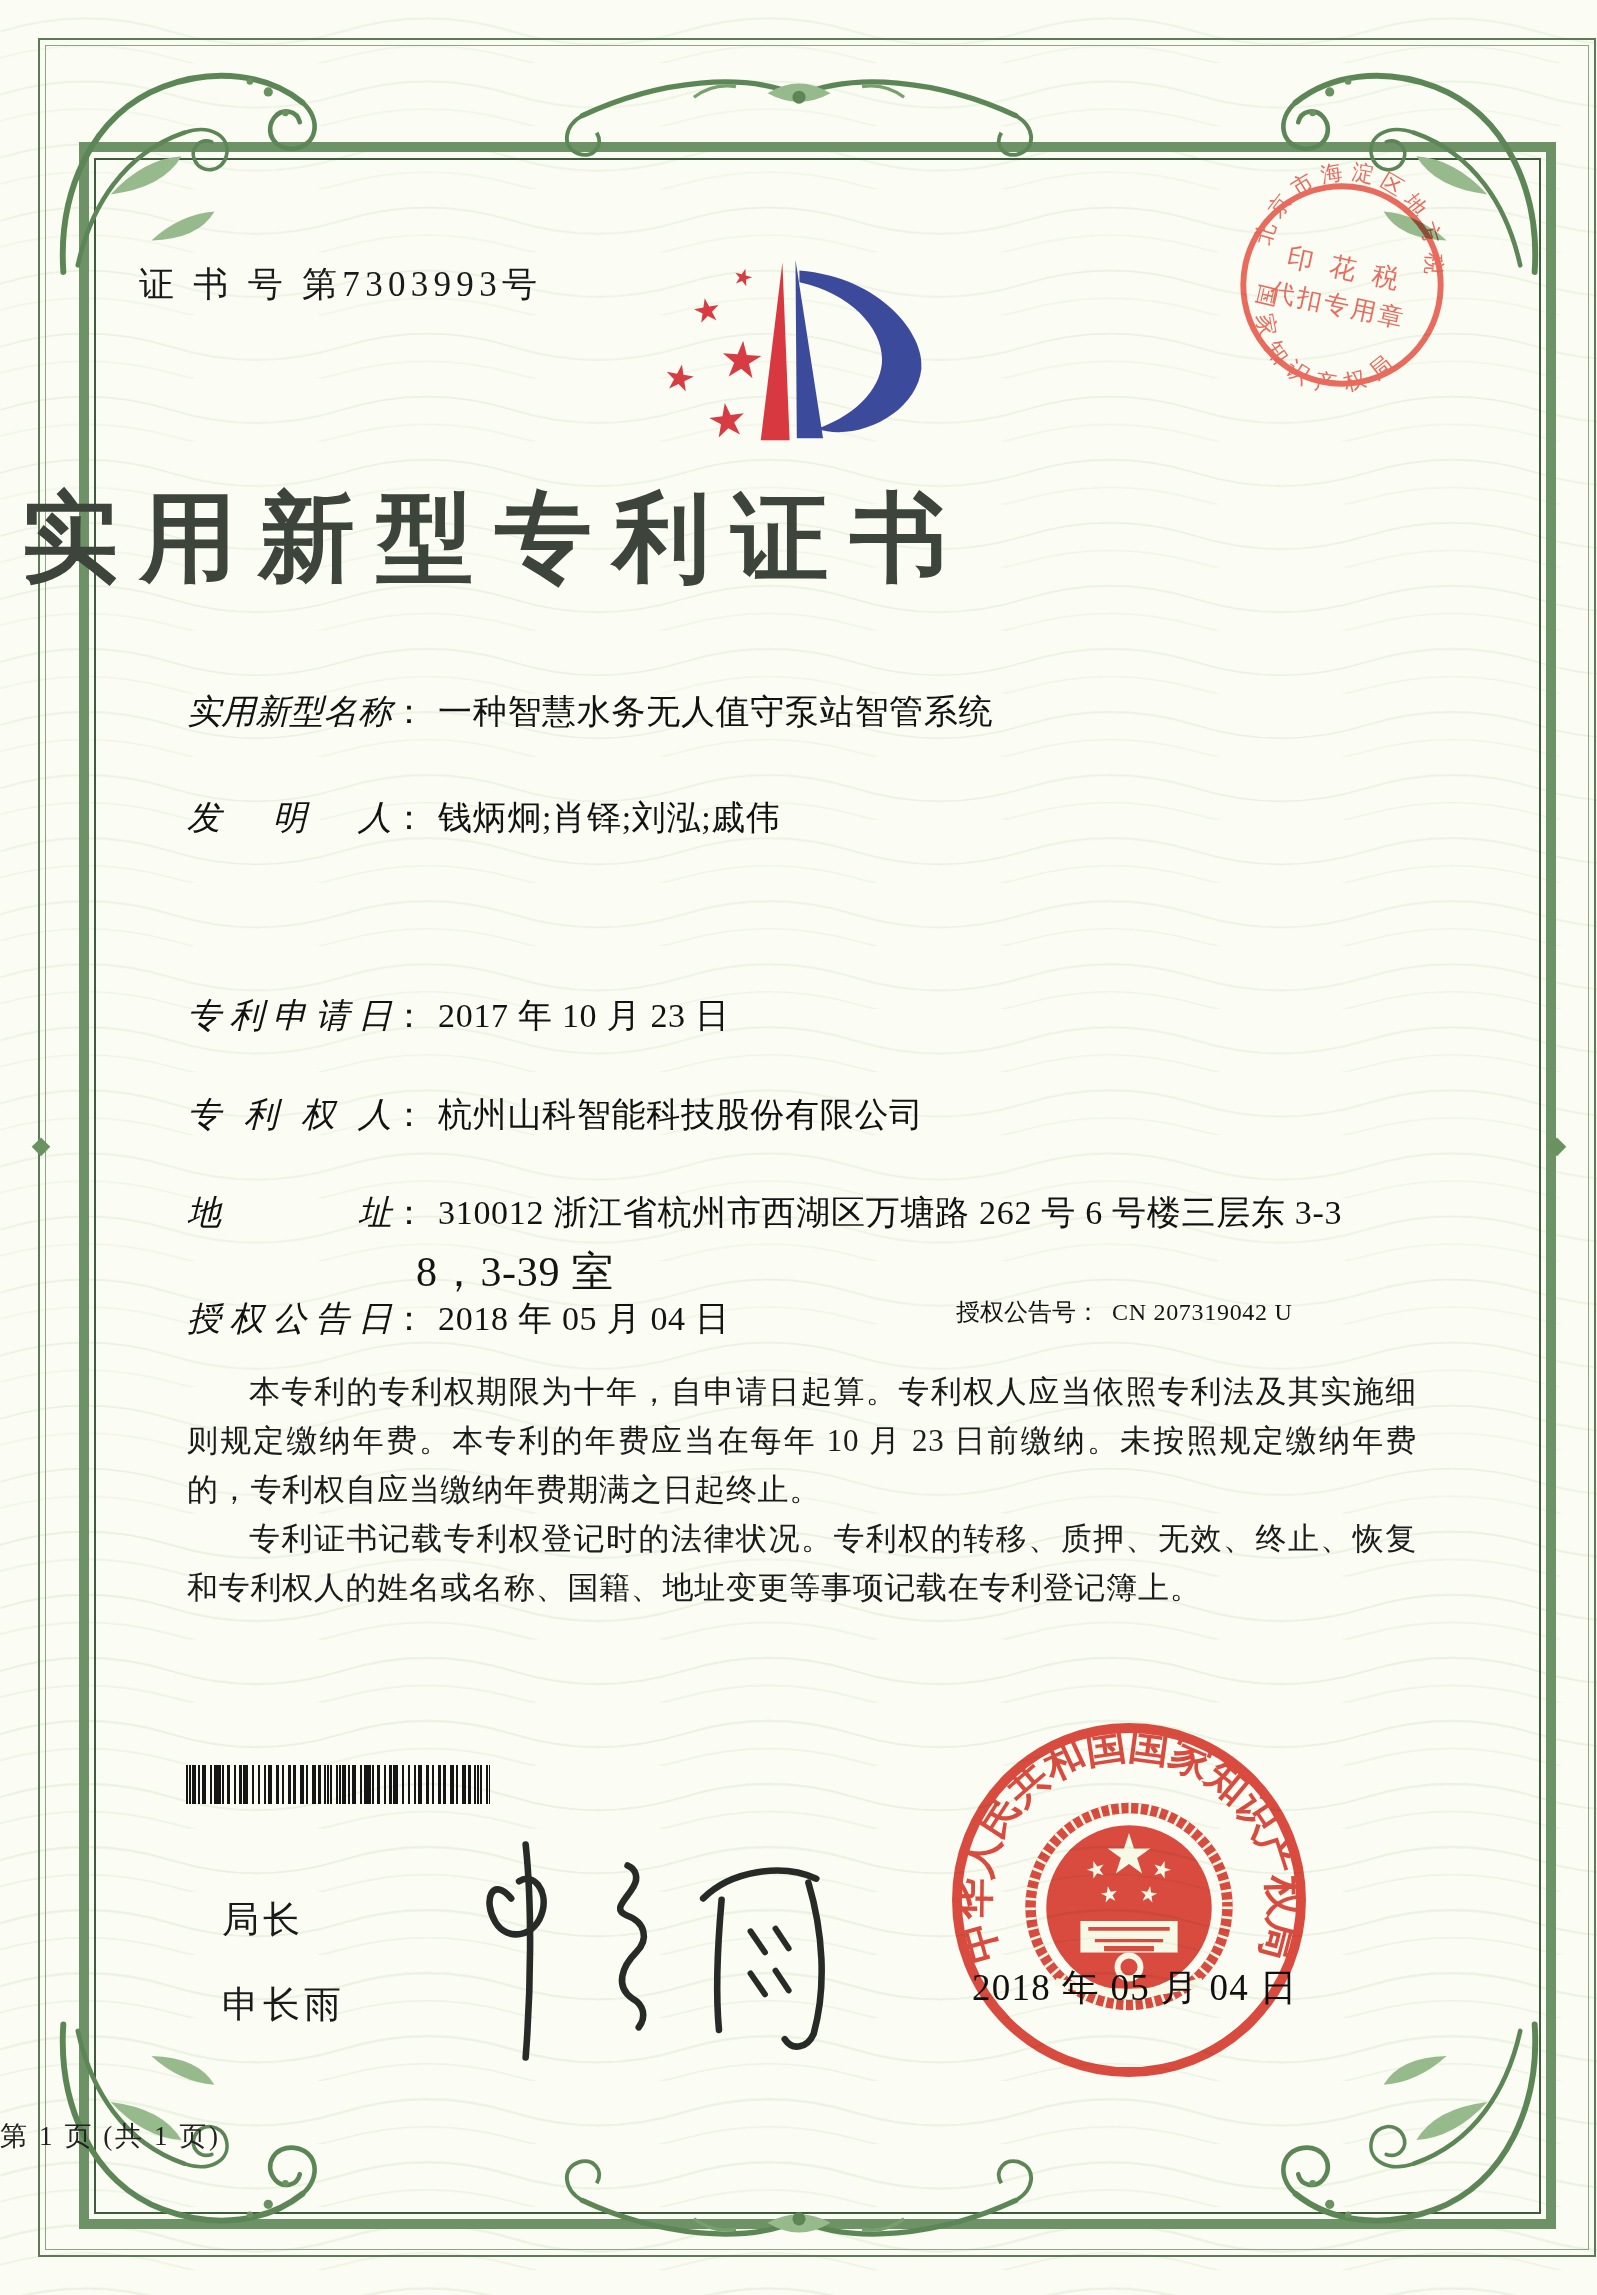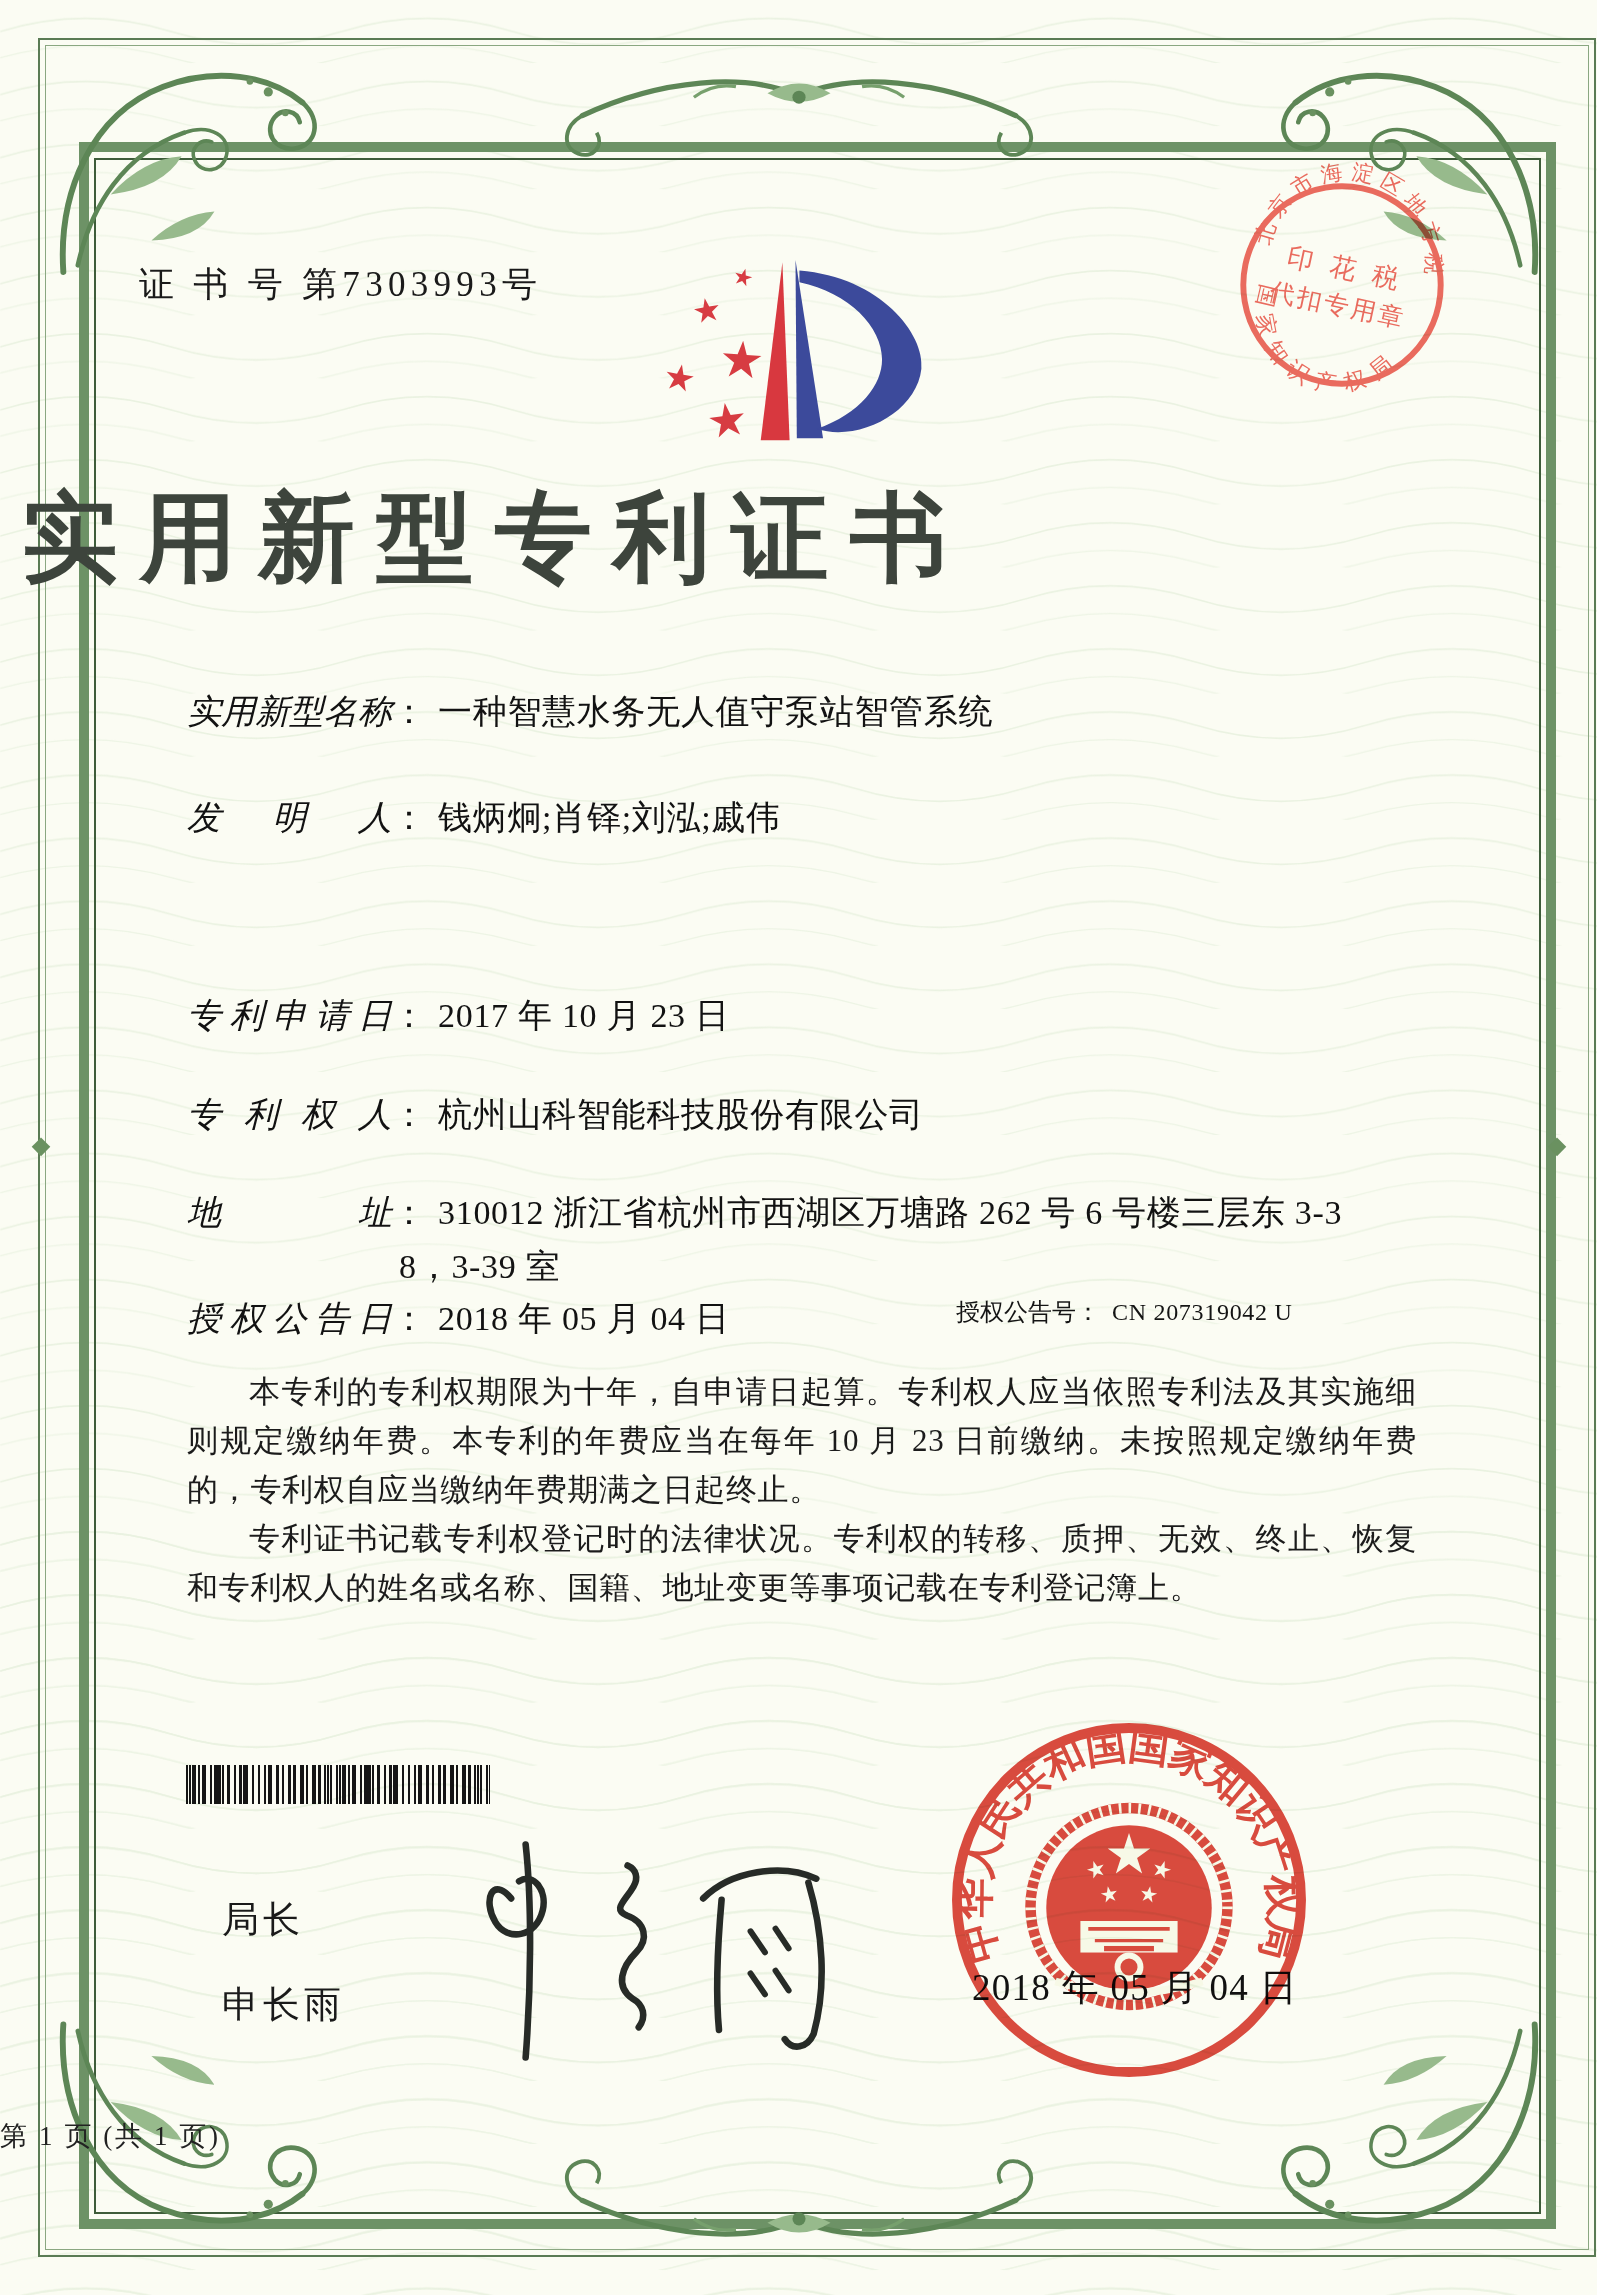--- a/index.html
+++ b/index.html
@@ -19,21 +19,21 @@
   .cert-no{position:absolute;left:139px;top:261px;font-size:35px;letter-spacing:5.3px;color:#1a1a1a;}
   .logo{position:absolute;left:664px;top:256px;width:263px;height:198px;}
   .title{
     position:absolute;left:0;right:16px;top:486px;text-align:left;
     font-size:97px;font-weight:700;color:#3d443c;letter-spacing:.22em;padding-left:.22em;line-height:1.1;
   }
   .row{position:absolute;left:187px;font-size:34px;white-space:nowrap;color:#121212;}
   .lbl{display:inline-block;width:205px;text-align:justify;text-align-last:justify;font-style:italic;}
   .colon{display:inline-block;margin-right:12px;}
   .val{letter-spacing:0.7px;font-family:Liberation Serif, serif;}
-  .addr2{position:absolute;left:399px;font-size:34px;letter-spacing:0.7px;white-space:nowrap;}
+  .addr2{position:absolute;left:416px;font-size:42px;letter-spacing:0.7px;white-space:nowrap;}
   .grant-right{position:absolute;left:956px;font-size:24px;white-space:nowrap;}
   .body-text{position:absolute;left:187px;width:1230px;top:1367px;font-size:31px;line-height:49px;text-align:justify;color:#1b1b1b;}
   .body-text p{margin:0;text-indent:2em;letter-spacing:0.7px;}
   .barcode{
     position:absolute;left:186px;top:1765px;width:304px;height:39px;z-index:3;background-color:transparent;
     background-image:
       repeating-linear-gradient(90deg,#151515 0 2px,transparent 2px 6px),
       repeating-linear-gradient(90deg,transparent 0 3.3px,#151515 3.3px 5.3px,transparent 5.3px 12.5px),
       repeating-linear-gradient(90deg,transparent 0 7.2px,#151515 7.2px 10px,transparent 10px 25px);
   }

